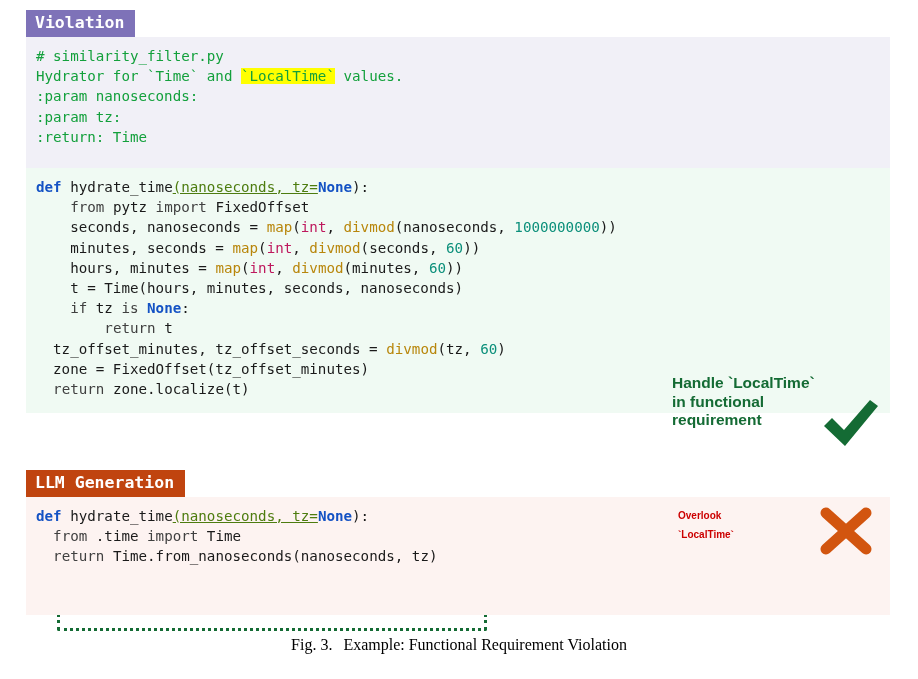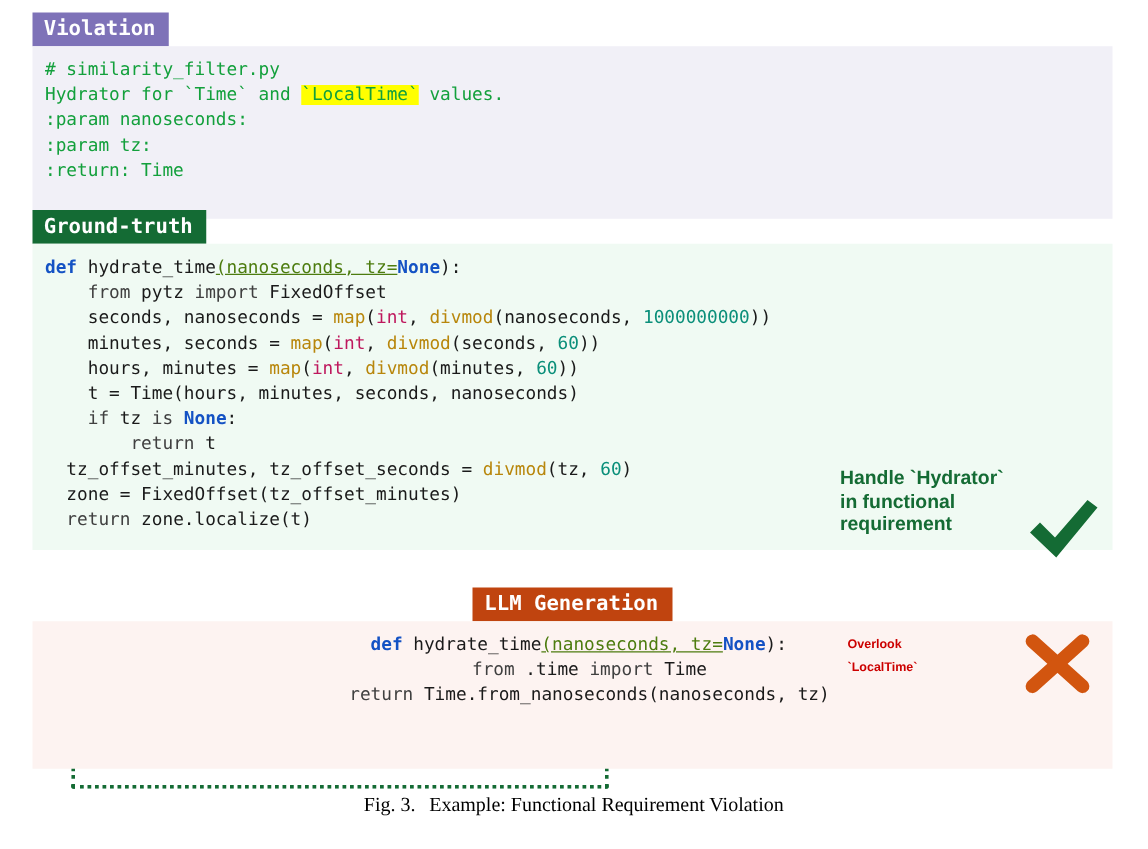--- a/index.html
+++ b/index.html
@@ -30,21 +30,21 @@
   #p-doc .tab{background:#7e72b8;}
   #p-doc .body{background:#f1f0f7;color:#13a03c;}
   .hl{background:#ffff00;color:#13a03c;}
 
   
   #p-gt{top:168px;}
   #p-gt .tab{background:#146b34;}
   #p-gt .body{background:#f0faf3;color:#1a1a1a;padding-bottom:14px;}
 
   
-  #p-llm{top:470px;text-align:center;}
+  #p-llm{top:470px;}
   #p-llm .tab{background:#c0440f;}
   #p-llm .body{background:#fdf3f1;color:#1a1a1a;padding-bottom:48px;}
 
   
   .k{color:#404040;}          
   .kd{color:#1452c4;font-weight:bold;}  
   .fn{color:#1a1a1a;}         
   .par{color:#4d7c0f;text-decoration:underline;}        
   .nb{color:#be185d;}         
   .nb2{color:#b8860b;}        
@@ -89,38 +89,35 @@
       <span class="tab">Violation</span>
     </div>
     <div class="body"><span># similarity_filter.py</span>
 <span>Hydrator for `Time` and </span><span class="hl">`LocalTime`</span><span> values.</span>
 <span>:param nanoseconds:</span>
 <span>:param tz:</span>
 <span>:return: Time</span></div>
   </div>
 
   <div class="panel" id="p-gt">
-    <div class="tab-row">
-      <span class="tab">Ground-truth</span>
-    </div>
     <div class="body"><span class="kd">def</span> <span class="fn">hydrate_time</span><span class="par">(nanoseconds, tz=</span><span class="none">None</span><span class="op">):</span>
     <span class="k">from</span> <span>pytz</span> <span class="k">import</span> <span>FixedOffset</span>
     seconds, nanoseconds = <span class="nb2">map</span>(<span class="nb">int</span>, <span class="nb2">divmod</span>(nanoseconds, <span class="num">1000000000</span>))
     minutes, seconds = <span class="nb2">map</span>(<span class="nb">int</span>, <span class="nb2">divmod</span>(seconds, <span class="num">60</span>))
     hours, minutes = <span class="nb2">map</span>(<span class="nb">int</span>, <span class="nb2">divmod</span>(minutes, <span class="num">60</span>))
     t = Time(hours, minutes, seconds, nanoseconds)
     <span class="k">if</span> tz <span class="k">is</span> <span class="none">None</span>:
         <span class="k">return</span> t
   tz_offset_minutes, tz_offset_seconds = <span class="nb2">divmod</span>(tz, <span class="num">60</span>)
   zone = FixedOffset(tz_offset_minutes)
   <span class="k">return</span> zone.localize(t)</div>
     <div id="dotbox"></div>
   </div>
 
-  <div class="anno" id="anno-gt">Handle `Hydrator`
+  <div class="anno" id="anno-gt">Handle `LocalTime`
 in functional
 requirement</div>
   <div id="mark-check">
     <svg width="62" height="54" viewBox="0 0 62 54" aria-hidden="true">
       <path d="M4 28 L12 20 L24 32 L50 2 L58 8 L25 48 Z" fill="#146b34"></path>
     </svg>
   </div>
 
   <div class="panel" id="p-llm">
     <div class="tab-row">

